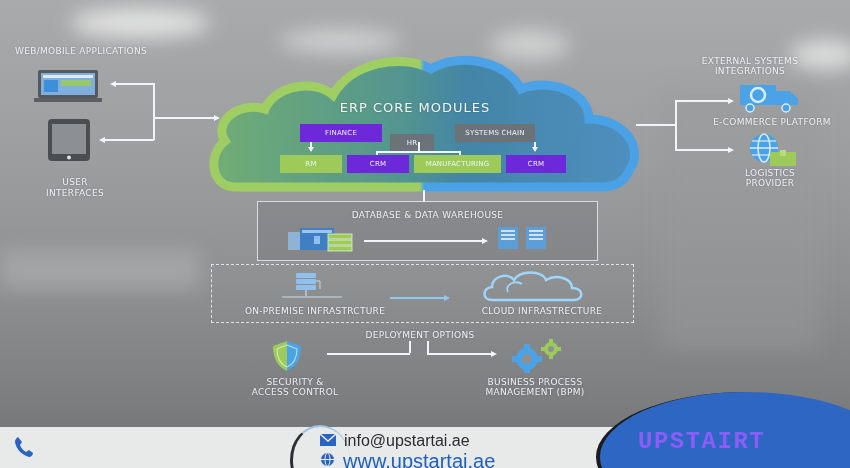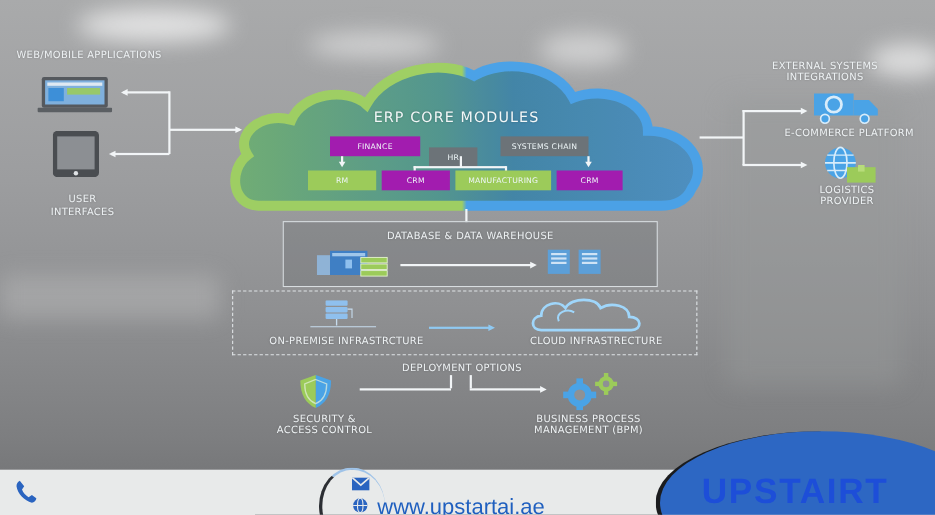--- a/index.html
+++ b/index.html
@@ -13,38 +13,38 @@
   .bg-blob { position: absolute; border-radius: 50%; filter: blur(10px); }
   .label { position: absolute; color: #eef2f4; font-size: 9px; letter-spacing: 0.3px; text-align: center; line-height: 11px; text-shadow: 0 0 2px rgba(0,0,0,0.25); }
   .line { position: absolute; background: #f2f5f7; }
   .arrow-r { position: absolute; width: 0; height: 0; border-top: 3px solid transparent; border-bottom: 3px solid transparent; border-left: 6px solid #f2f5f7; }
   .arrow-l { position: absolute; width: 0; height: 0; border-top: 3px solid transparent; border-bottom: 3px solid transparent; border-right: 6px solid #f2f5f7; }
   .arrow-d { position: absolute; width: 0; height: 0; border-left: 3px solid transparent; border-right: 3px solid transparent; border-top: 5px solid #f2f5f7; }
 
   
   .cloud-wrap { position: absolute; left: 205px; top: 45px; width: 440px; height: 150px; }
   .mod { position: absolute; height: 18px; font-size: 7px; color: #eef6f8; display: flex; align-items: center; justify-content: center; letter-spacing: 0.2px; }
-  .mod.blue { background: #a21caf; }
+  .mod.blue { background: #6d28d9; }
   .mod.gray { background: #6c7378; }
   .mod.green { background: #9ccb5a; }
 
   
   .db-box { position: absolute; left: 257px; top: 201px; width: 341px; height: 60px; border: 1.5px solid #d8dde0; background: rgba(90,95,100,0.25); }
   .deploy-box { position: absolute; left: 211px; top: 264px; width: 423px; height: 59px; border: 1.5px dashed #dfe3e6; }
 
   
   .footer { position: absolute; left: 0; top: 427px; width: 850px; height: 41px; background: #e8eaea; }
   .footer-phone { position: absolute; left: 14px; top: 436px; display: flex; align-items: center; gap: 10px; }
   .footer-phone .txt { font-family: "Liberation Sans", sans-serif; font-size: 19px; color: #2a2c30; letter-spacing: 0.2px; }
   .footer-email { position: absolute; left: 320px; top: 431px; display: flex; align-items: center; gap: 8px; }
   .footer-email .txt { font-family: "Liberation Sans", sans-serif; font-size: 16px; color: #2a2c30; }
   .footer-web { position: absolute; left: 320px; top: 450px; display: flex; align-items: center; gap: 8px; }
   .footer-web .txt { font-family: "Liberation Sans", sans-serif; font-size: 20px; color: #1f5fbf; }
   .logo-oval { position: absolute; left: 596px; top: 392px; width: 300px; height: 130px; border-radius: 50%; background: #2d67c3; border-left: 4px solid #1b1c1e; }
-  .logo-text { position: absolute; left: 638px; top: 428px; font-family: Liberation Sans, sans-serif; font-weight: bold; font-size: 32px; color: #1d4ed8; letter-spacing: 1.5px; }
+  .logo-text { position: absolute; left: 638px; top: 428px; font-family: Liberation Mono, monospace; font-weight: bold; font-size: 24px; color: #8b5cf6; letter-spacing: 1.5px; }
   .arc { position: absolute; left: 290px; top: 425px; width: 60px; height: 70px; border-radius: 50%; border-left: 3px solid #2b2e33; border-top: 2px solid #9fc3e8; }
 </style>
 </head>
 <body>
 
 <div class="bg-blob" style="left:70px;top:8px;width:140px;height:30px;background:rgba(245,245,245,0.75);"></div>
 <div class="bg-blob" style="left:280px;top:30px;width:120px;height:22px;background:rgba(240,240,240,0.6);"></div>
 <div class="bg-blob" style="left:490px;top:30px;width:80px;height:30px;background:rgba(235,235,235,0.6);"></div>
 <div class="bg-blob" style="left:790px;top:40px;width:70px;height:30px;background:rgba(245,245,245,0.7);"></div>
 <div class="bg-blob" style="left:660px;top:90px;width:160px;height:260px;border-radius:10px;background:rgba(150,152,154,0.45);"></div>
@@ -254,20 +254,21 @@
   </span>
 </div>
 <div class="arc"></div>
 <div class="footer-email">
   <span>
     <svg width="16" height="12" viewBox="0 0 16 12">
         <rect x="0" y="0" width="16" height="12" fill="#2a64c0"></rect>
         <path d="M0,0 L8,7 L16,0" fill="none" stroke="#e8eaea" stroke-width="1.5"></path>
       </svg>
   </span>
+  <span class="txt">info@upstartai.ae</span>
 </div>
 <div class="footer-web">
   <span>
     <svg width="15" height="15" viewBox="0 0 15 15">
         <circle cx="7.5" cy="7.5" r="6.5" fill="#2a64c0"></circle>
         <ellipse cx="7.5" cy="7.5" rx="2.5" ry="6.5" fill="none" stroke="#e8eaea" stroke-width="1"></ellipse>
         <line x1="1" y1="7.5" x2="14" y2="7.5" stroke="#e8eaea" stroke-width="1"></line>
       </svg>
   </span>
   <span class="txt">www.upstartai.ae</span>

